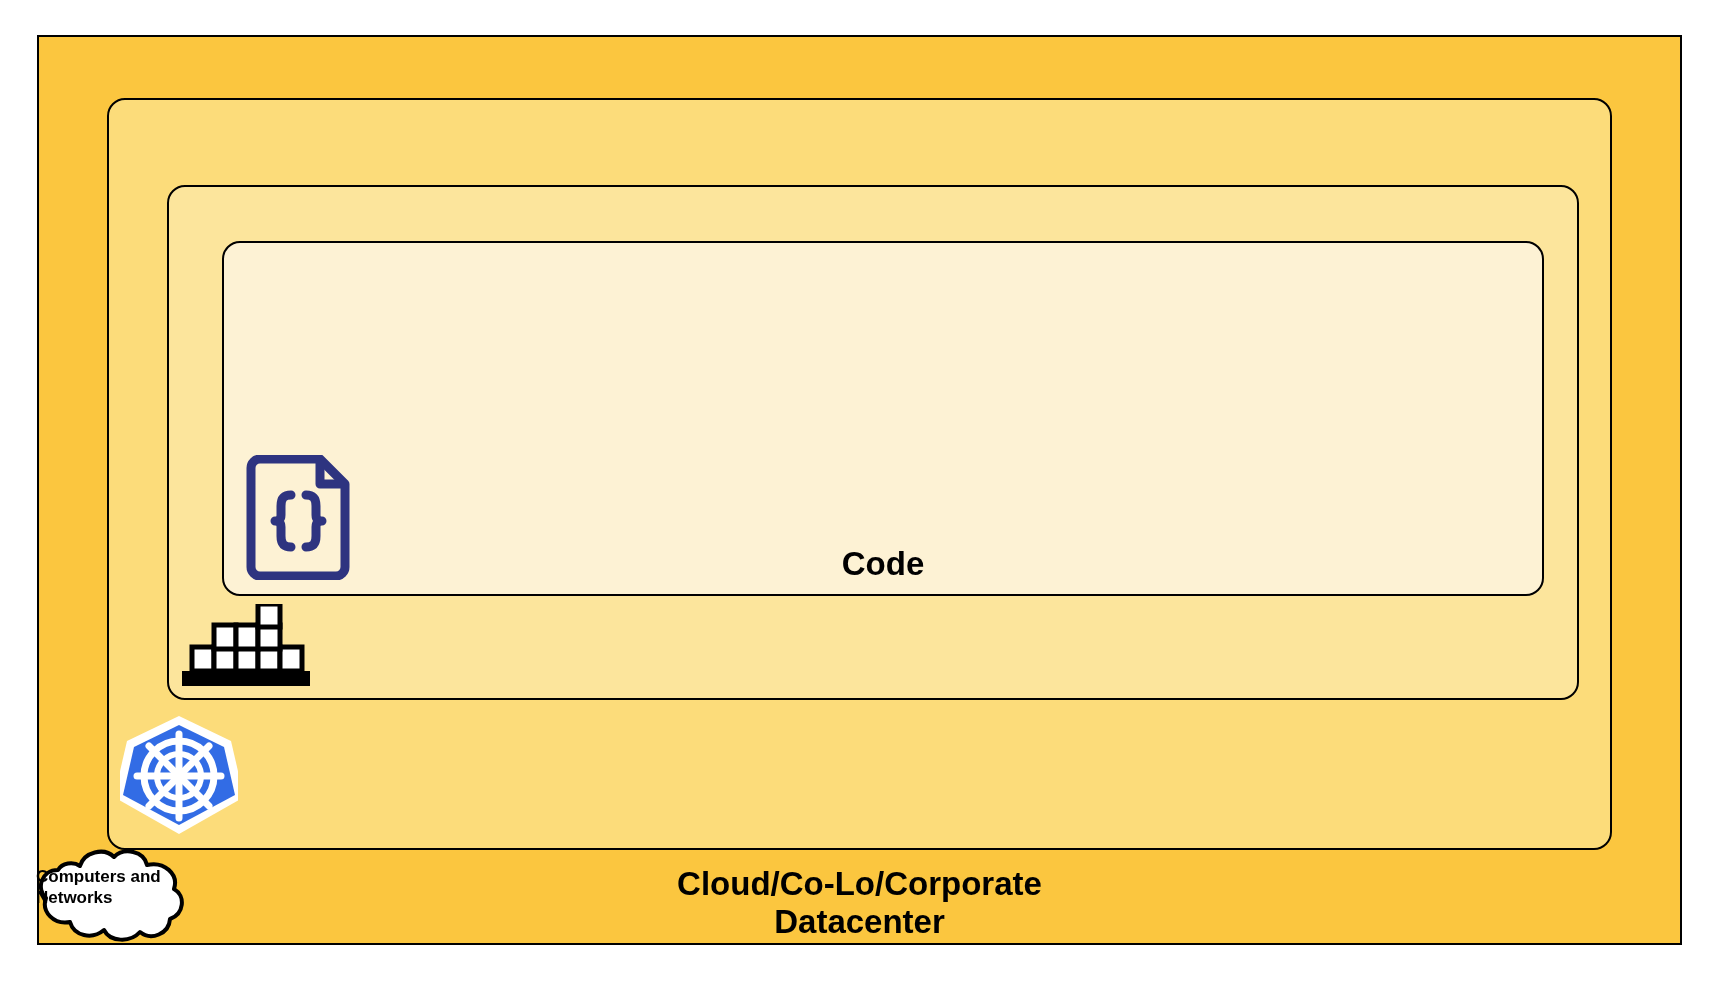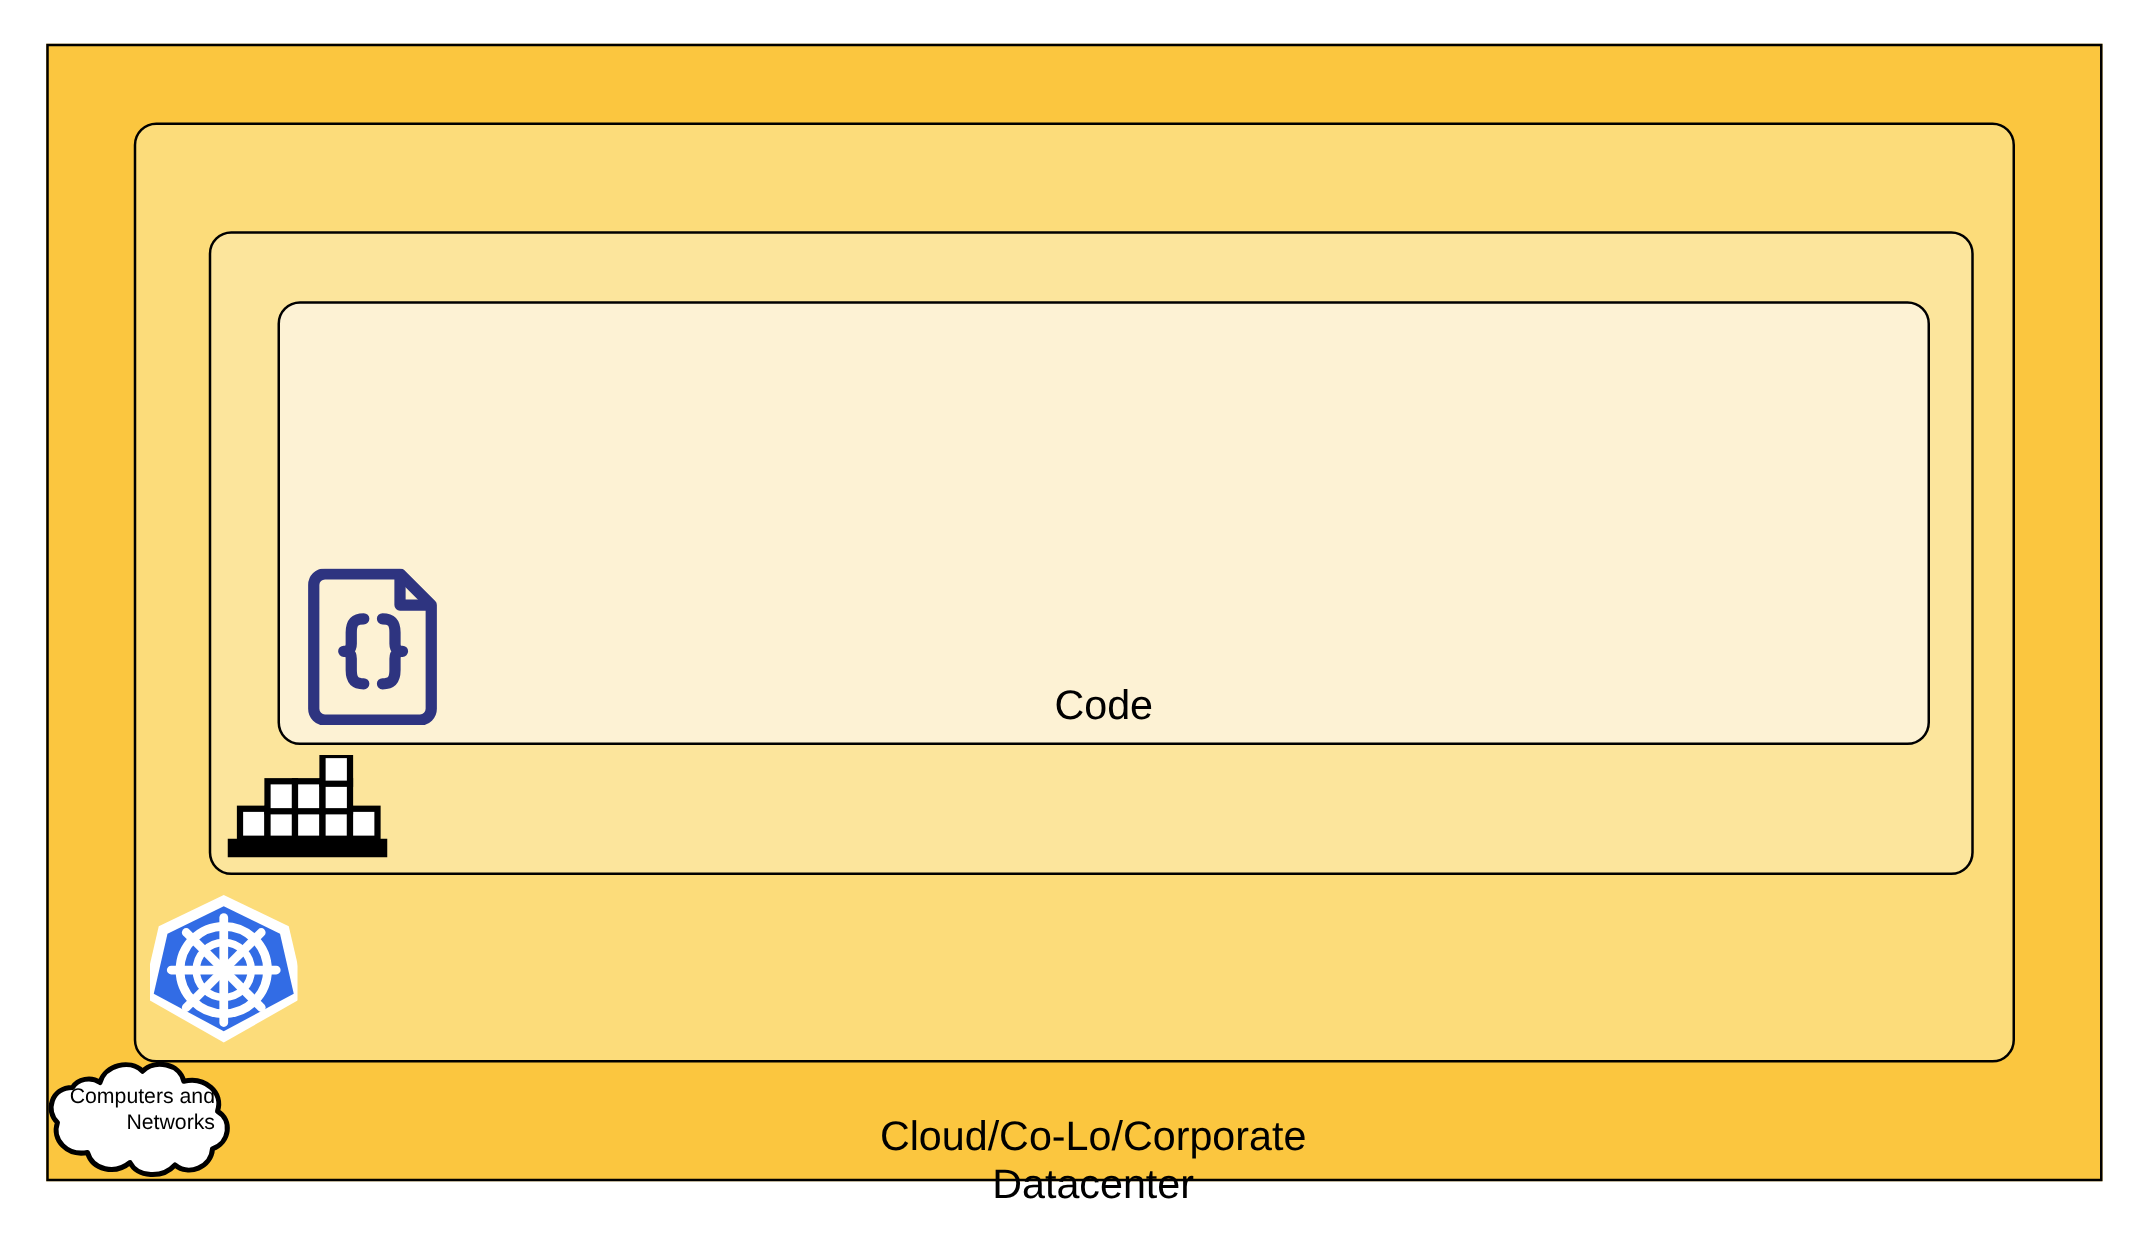--- a/index.html
+++ b/index.html
@@ -13,20 +13,21 @@
     font-family: "Liberation Sans", sans-serif;
     overflow: hidden;
     position: relative;
   }
 
   #stage {
     position: absolute;
     left: 0; top: 0;
     width: 1720px;
     height: 992px;
+    font-weight: bold;
   }
 
   
   .layer {
     position: absolute;
     box-sizing: border-box;
     border: 2px solid #000000;
   }
 
   .layer-datacenter {
@@ -89,23 +90,22 @@
   }
 
   .label-cluster {
     left: 107px;
     top: 797px;
     width: 1505px;
   }
 
   .label-datacenter {
     left: 37px;
-    top: 890px;
+    top: 865px;
     width: 1645px;
-    margin-left: 15px;
   }
 
   
   .icon-box {
     position: absolute;
   }
 
   .icon-code-doc {
     left: 242px;
     top: 455px;
@@ -130,24 +130,24 @@
   
   .cloud-wrap {
     position: absolute;
     left: 36px;
     top: 846px;
     width: 152px;
     height: 96px;
   }
   .cloud-text {
     position: absolute;
-    left: 20px;
+    left: 36px;
     top: 866px;
     width: 152px;
-    text-align: right;
+    text-align: left;
     font-size: 17px;
     line-height: 21px;
     color: #000000;
     white-space: pre-line;
     font-family: "Liberation Sans", sans-serif;
     z-index: 5;
   }
 </style>
 </head>
 <body>

